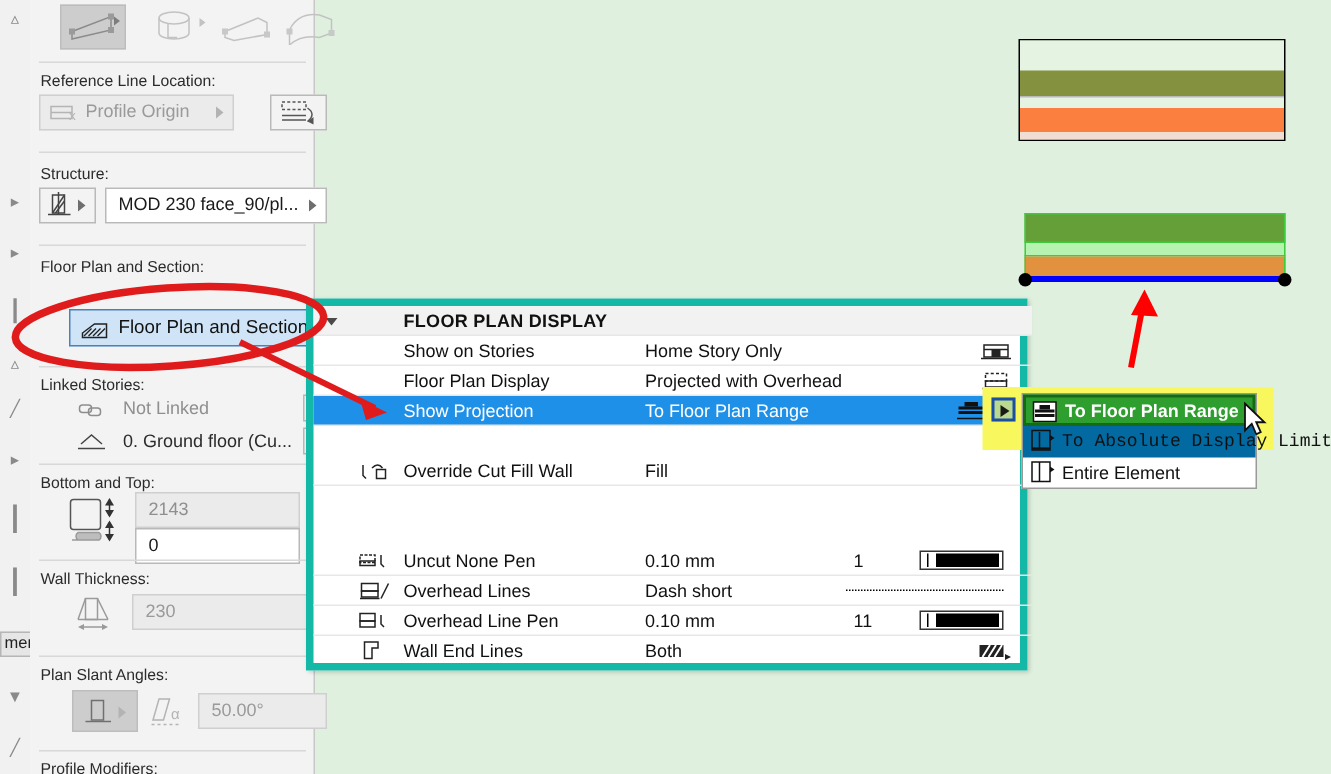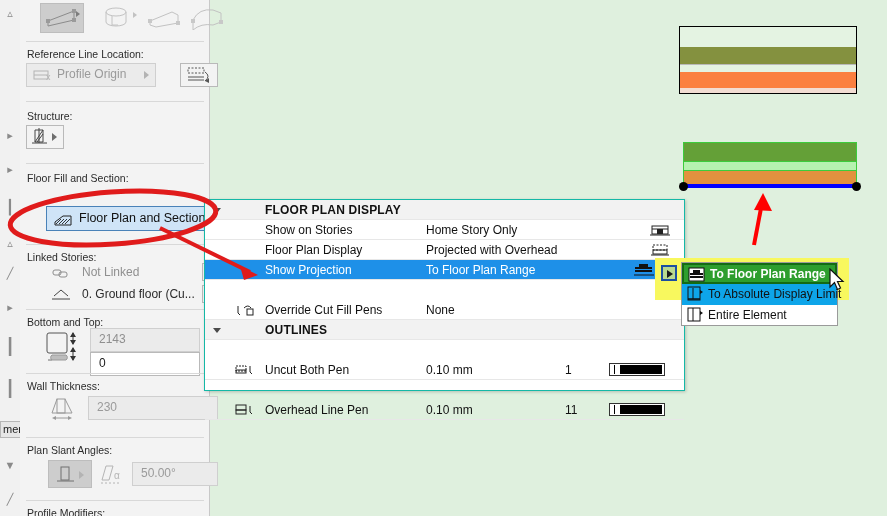--- a/index.html
+++ b/index.html
@@ -43,22 +43,22 @@
   .sidebtn:after{content:"";position:absolute;left:5px;top:8px;border-left:5px solid #4a4a4a;
         border-top:4px solid transparent;border-bottom:4px solid transparent;}
   .sidebtn.dis:after{border-left-color:#bcbcbc;}
 
   
   #fps-combo{position:absolute;left:26px;top:206px;width:180px;height:25px;background:#cfe4f7;border:1px solid #4a82b8;box-sizing:border-box;}
   #fps-combo .txt{position:absolute;left:32px;top:4px;font-size:12.5px;color:#111;}
   #fps-combo .arrowbox{right:6px;top:7px;}
 
   
-  #dialog{position:absolute;left:204px;top:199px;width:481px;height:192px;background:#fff;
-          border:1px solid #14b8a6;box-sizing:border-box;box-shadow:1px 1px 3px rgba(0,0,0,.2);text-decoration:underline;}
+  #dialog{position:absolute;left:204px;top:199px;width:481px;height:248px;background:#fff;
+          border:5px solid #14b8a6;box-sizing:border-box;box-shadow:1px 1px 3px rgba(0,0,0,.2);text-decoration:underline;}
   .drow{position:absolute;left:0;width:479px;height:20px;box-sizing:border-box;border-bottom:1px solid #e7e7e7;}
   .drow.group{background:#f2f2f2;}
   .drow.sel{background:#1e90e8;}
   .dtri{position:absolute;left:8px;top:8px;width:0;height:0;border-top:5px solid #4a4a4a;
         border-left:4px solid transparent;border-right:4px solid transparent;}
   .dlabel{position:absolute;left:60px;top:3px;font-size:12px;color:#111;white-space:nowrap;}
   .dlabel.bold{font-weight:bold;letter-spacing:.2px;}
   .dval{position:absolute;left:221px;top:3px;font-size:12px;color:#111;white-space:nowrap;}
   .dnum{position:absolute;left:360px;top:3px;font-size:12px;color:#111;}
   .drow.sel .dlabel,.drow.sel .dval{color:#fff;}
@@ -75,21 +75,21 @@
   #expand-btn:after{content:"";position:absolute;left:4px;top:3px;border-left:6px solid #1a1a1a;
       border-top:4px solid transparent;border-bottom:4px solid transparent;}
 
   
   #yellow-hl{position:absolute;left:655px;top:258px;width:194px;height:42px;background:#f8f85e;z-index:7;}
 
   
   #dropdown{position:absolute;left:681px;top:262px;width:157px;height:64px;background:#fff;border:1px solid #9a9a9a;box-sizing:border-box;z-index:12;}
   .mitem{position:absolute;left:0;width:155px;height:21px;box-sizing:border-box;}
   .mitem.hi{background:#2e9e2e;border:2px solid #146b14;}
-  .mitem.yel{background:#0ea5e9;}
+  .mitem.yel{background:#0369a1;font-family:Liberation Mono, monospace;}
   .mlabel{position:absolute;left:26px;top:3px;font-size:12px;color:#111;white-space:nowrap;}
   .mitem.hi .mlabel{color:#fff;font-weight:600;top:2px;}
   .mico{position:absolute;left:4px;top:2px;width:18px;height:16px;}
 
   
   #cursor{position:absolute;left:829px;top:268px;z-index:30;}
 
   
   #prev-top{position:absolute;left:679px;top:26px;width:178px;height:68px;border:1px solid #000;box-sizing:border-box;background:#e4f3e2;}
   .pband{position:absolute;left:0;width:176px;}
@@ -182,24 +182,28 @@
   <div class="ctl" style="left:6px;top:125px;width:38px;background:#f3f3f3">
     <svg width="22" height="20" style="position:absolute;left:3px;top:1px">
       <path d="M5 3 L13 3 L13 15 L5 15 Z" fill="none" stroke="#444"></path>
       <path d="M5 15 L13 3" stroke="#444"></path>
         <path d="M7 15 L13 7" stroke="#444"></path>
       <line x1="2" y1="16" x2="17" y2="16" stroke="#444"></line>
         <line x1="9" y1="1" x2="9" y2="16" stroke="#444"></line>
     </svg>
     <span class="arrowbox" style="right:3px;top:6px"></span>
   </div>
+  <div class="ctl" style="left:50px;top:125px;width:148px">
+    <span class="txt noico">MOD 230 face_90/pl...</span>
+    <span class="arrowbox"></span>
+  </div>
 
   <div class="sep" style="top:163px"></div>
 
-  <div class="sec-label" style="top:172px">Floor Fill and Section:</div>
+  <div class="sec-label" style="top:172px">Floor Plan and Section:</div>
   <div id="fps-combo">
     <span class="icoslot" style="left:6px;top:4px">
       <svg width="22" height="18">
           <polygon points="2,14 18,14 18,5 10,5 2,11" fill="none" stroke="#222"></polygon>
         <path d="M3 13 L8 8 M6 13 L11 8 M9 13 L14 8 M12 13 L17 8" stroke="#222" stroke-width=".9"></path>
         </svg>
     </span>
     <span class="txt">Floor Plan and Section...</span>
     <span class="arrowbox"></span>
   </div>
@@ -355,65 +359,90 @@
 
 
   <div class="drow" style="top:100px">
     <span class="rowico">
       <svg width="22" height="16">
           <path d="M3 4 v7 l2 2" fill="none" stroke="#222"></path>
           <path d="M9 6 q4 -4 7 0" fill="none" stroke="#222"></path>
           <rect x="12" y="7" width="6" height="6" fill="none" stroke="#222"></rect>
         </svg>
     </span>
-    <span class="dlabel">Override Cut Fill Pens</span>
-    <span class="dval">None</span>
-  </div>
-
-  <div class="drow group" style="top:120px">
-    <span class="dtri"></span>
-    <span class="dlabel bold">OUTLINES</span>
-  </div>
+    <span class="dlabel">Override Cut Fill Wall</span>
+    <span class="dval">Fill</span>
+  </div>
+
 
 
   <div class="drow" style="top:160px">
     <span class="rowico">
       <svg width="22" height="16">
           <rect x="1" y="4" width="10" height="5" fill="none" stroke="#222" stroke-dasharray="2,1"></rect>
           <rect x="1" y="8" width="10" height="3" fill="none" stroke="#222"></rect>
           <path d="M15 4 v6 l2 2" fill="none" stroke="#222"></path>
         </svg>
     </span>
-    <span class="dlabel">Uncut Both Pen</span>
+    <span class="dlabel">Uncut None Pen</span>
     <span class="dval">0.10 mm</span>
     <span class="dnum">1</span>
     <span class="pen-swatch">
         <b></b>
         <i></i>
       </span>
   </div>
 
+  <div class="drow" style="top:180px">
+    <span class="rowico">
+      <svg width="22" height="16">
+          <rect x="2" y="3" width="11" height="5" fill="none" stroke="#222"></rect>
+          <rect x="2" y="8" width="11" height="4" fill="none" stroke="#222"></rect>
+          <line x1="1" y1="13" x2="14" y2="13" stroke="#222"></line>
+          <line x1="15" y1="13" x2="20" y2="3" stroke="#222"></line>
+        </svg>
+    </span>
+    <span class="dlabel">Overhead Lines</span>
+    <span class="dval">Dash short</span>
+    <span class="linepreview" style="border-top:1px dotted #000"></span>
+  </div>
 
   <div class="drow" style="top:200px">
     <span class="rowico">
       <svg width="22" height="16">
           <rect x="1" y="3" width="10" height="5" fill="none" stroke="#222"></rect>
           <rect x="1" y="8" width="10" height="4" fill="none" stroke="#222"></rect>
           <path d="M15 4 v6 l2 2" fill="none" stroke="#222"></path>
         </svg>
     </span>
     <span class="dlabel">Overhead Line Pen</span>
     <span class="dval">0.10 mm</span>
     <span class="dnum">11</span>
     <span class="pen-swatch">
         <b></b>
         <i></i>
       </span>
   </div>
 
+  <div class="drow" style="top:220px;border-bottom:none">
+    <span class="rowico">
+      <svg width="22" height="16">
+          <path d="M4 2 h9 v4 h-4 v7 h-5 z" fill="none" stroke="#222"></path>
+        </svg>
+    </span>
+    <span class="dlabel">Wall End Lines</span>
+    <span class="dval">Both</span>
+    <span class="rtico" style="right:16px">
+      <svg width="22" height="16">
+          <rect x="1" y="4" width="16" height="8" fill="#222"></rect>
+        <path d="M3 12 L8 4 M7 12 L12 4 M11 12 L16 4" stroke="#fff" stroke-width="1.3"></path>
+        <polygon points="18,10 22,12 18,14" fill="#222"></polygon>
+        </svg>
+    </span>
+  </div>
 </div>
 
 <div id="yellow-hl"></div>
 <div id="expand-btn"></div>
 
 <div id="dropdown">
   <div class="mitem hi" style="top:0">
     <span class="mico">
       <svg width="18" height="16">
           <rect x="1" y="1" width="15" height="13" fill="#fff" stroke="#111"></rect>

